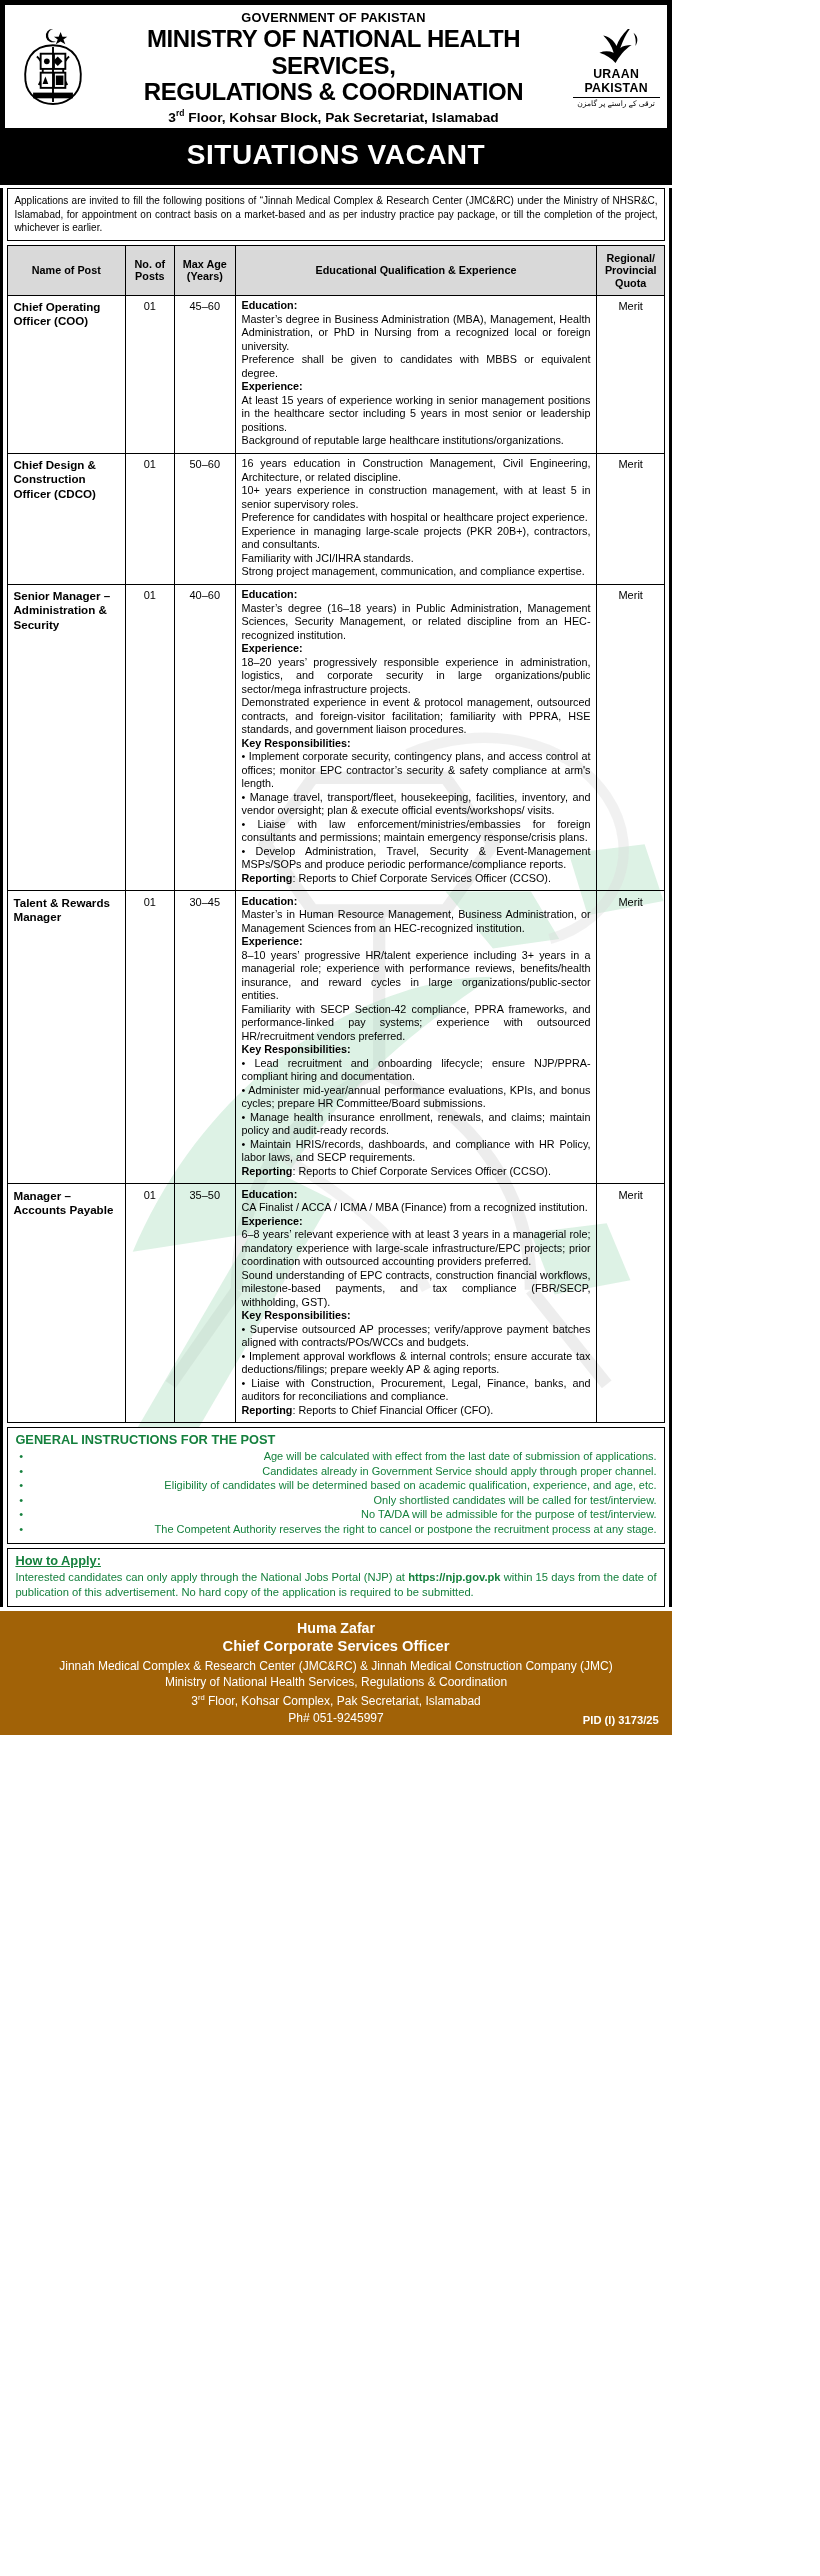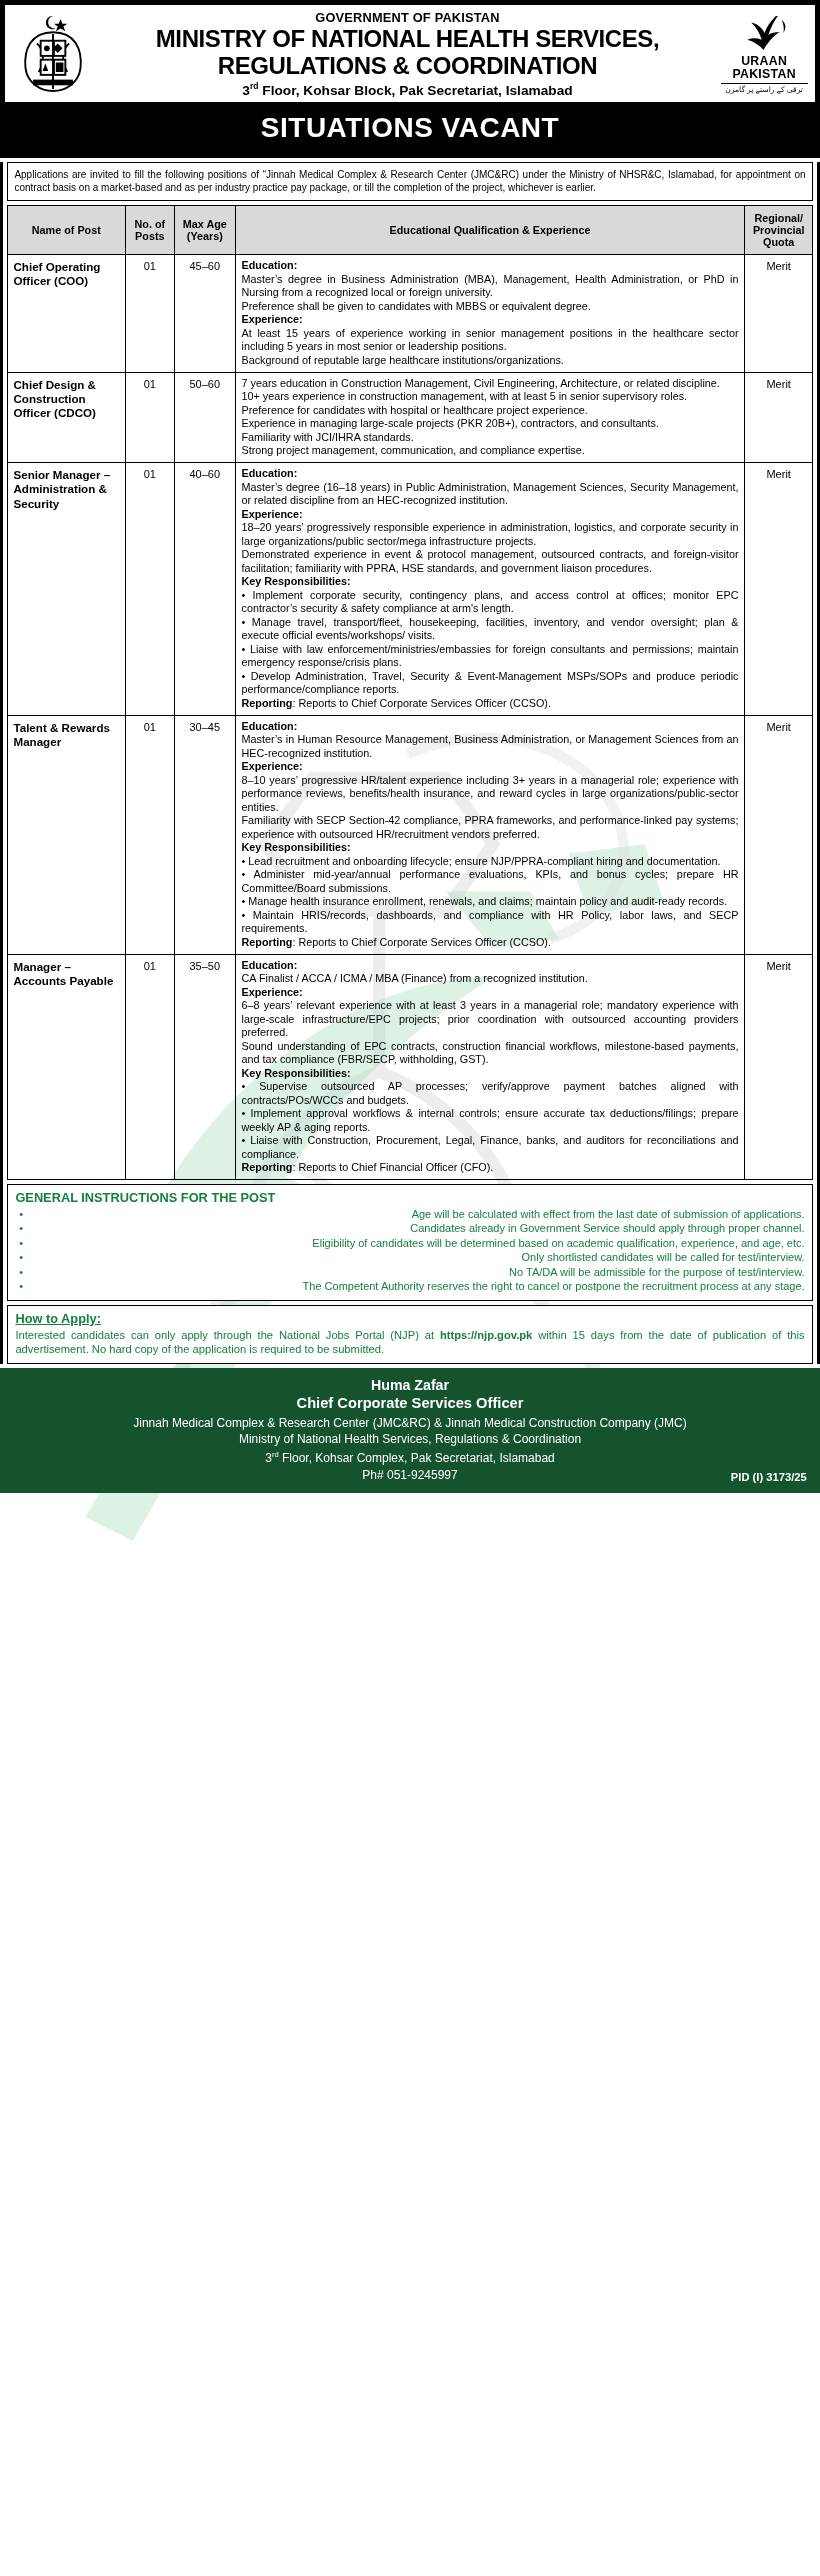--- a/index.html
+++ b/index.html
@@ -2,21 +2,21 @@
 <html style="font-size:15px"><head>
 <meta charset="utf-8">
 <style>
   * { box-sizing: border-box; margin: 0; padding: 0; }
   html, body {
     background: #ffffff;
     font-family: "Liberation Sans", sans-serif;
   }
   #page {
     position: relative;
-    width: 820px;
+    width: 672px;
     min-height: 2576px;
     background: #ffffff;
     overflow: hidden;
   }
 
   
   .watermark {
     position: absolute;
     left: 0; top: 664px;
     width: 820px; height: 948px;
@@ -177,21 +177,21 @@
     font-size: 11.2px;
     line-height: 14.4px;
     text-align: justify;
   }
   .block p.apply b { font-weight: bold; }
 
   
   .footer {
     position: relative;
     z-index: 2;
-    background: #14532d;
+    background: #a16207;
     color: #ffffff;
     text-align: center;
     padding: 8.5px 9.5px 9.5px 9.5px;
   }
   .footer .f-name {
     font-weight: bold;
     font-size: 14.2px;
     line-height: 18px;
   }
   .footer .f-title {
@@ -338,21 +338,21 @@
               <p>At least 15 years of experience working in senior management positions in the healthcare sector including 5 years in most senior or leadership positions.</p>
               <p>Background of reputable large healthcare institutions/organizations.</p>
             </td>
             <td class="quota">Merit</td>
           </tr>
           <tr>
             <td class="name">Chief Design &amp; Construction Officer (CDCO)</td>
             <td class="ctr">01</td>
             <td class="ctr">50–60</td>
             <td class="eq">
-              <p>7 years education in Construction Management, Civil Engineering, Architecture, or related discipline.</p>
+              <p>16 years education in Construction Management, Civil Engineering, Architecture, or related discipline.</p>
               <p>10+ years experience in construction management, with at least 5 in senior supervisory roles.</p>
               <p>Preference for candidates with hospital or healthcare project experience.</p>
               <p>Experience in managing large-scale projects (PKR 20B+), contractors, and consultants.</p>
               <p>Familiarity with JCI/IHRA standards.</p>
               <p>Strong project management, communication, and compliance expertise.</p>
             </td>
             <td class="quota">Merit</td>
           </tr>
           <tr>
             <td class="name">Senior Manager – Administration &amp; Security</td>

